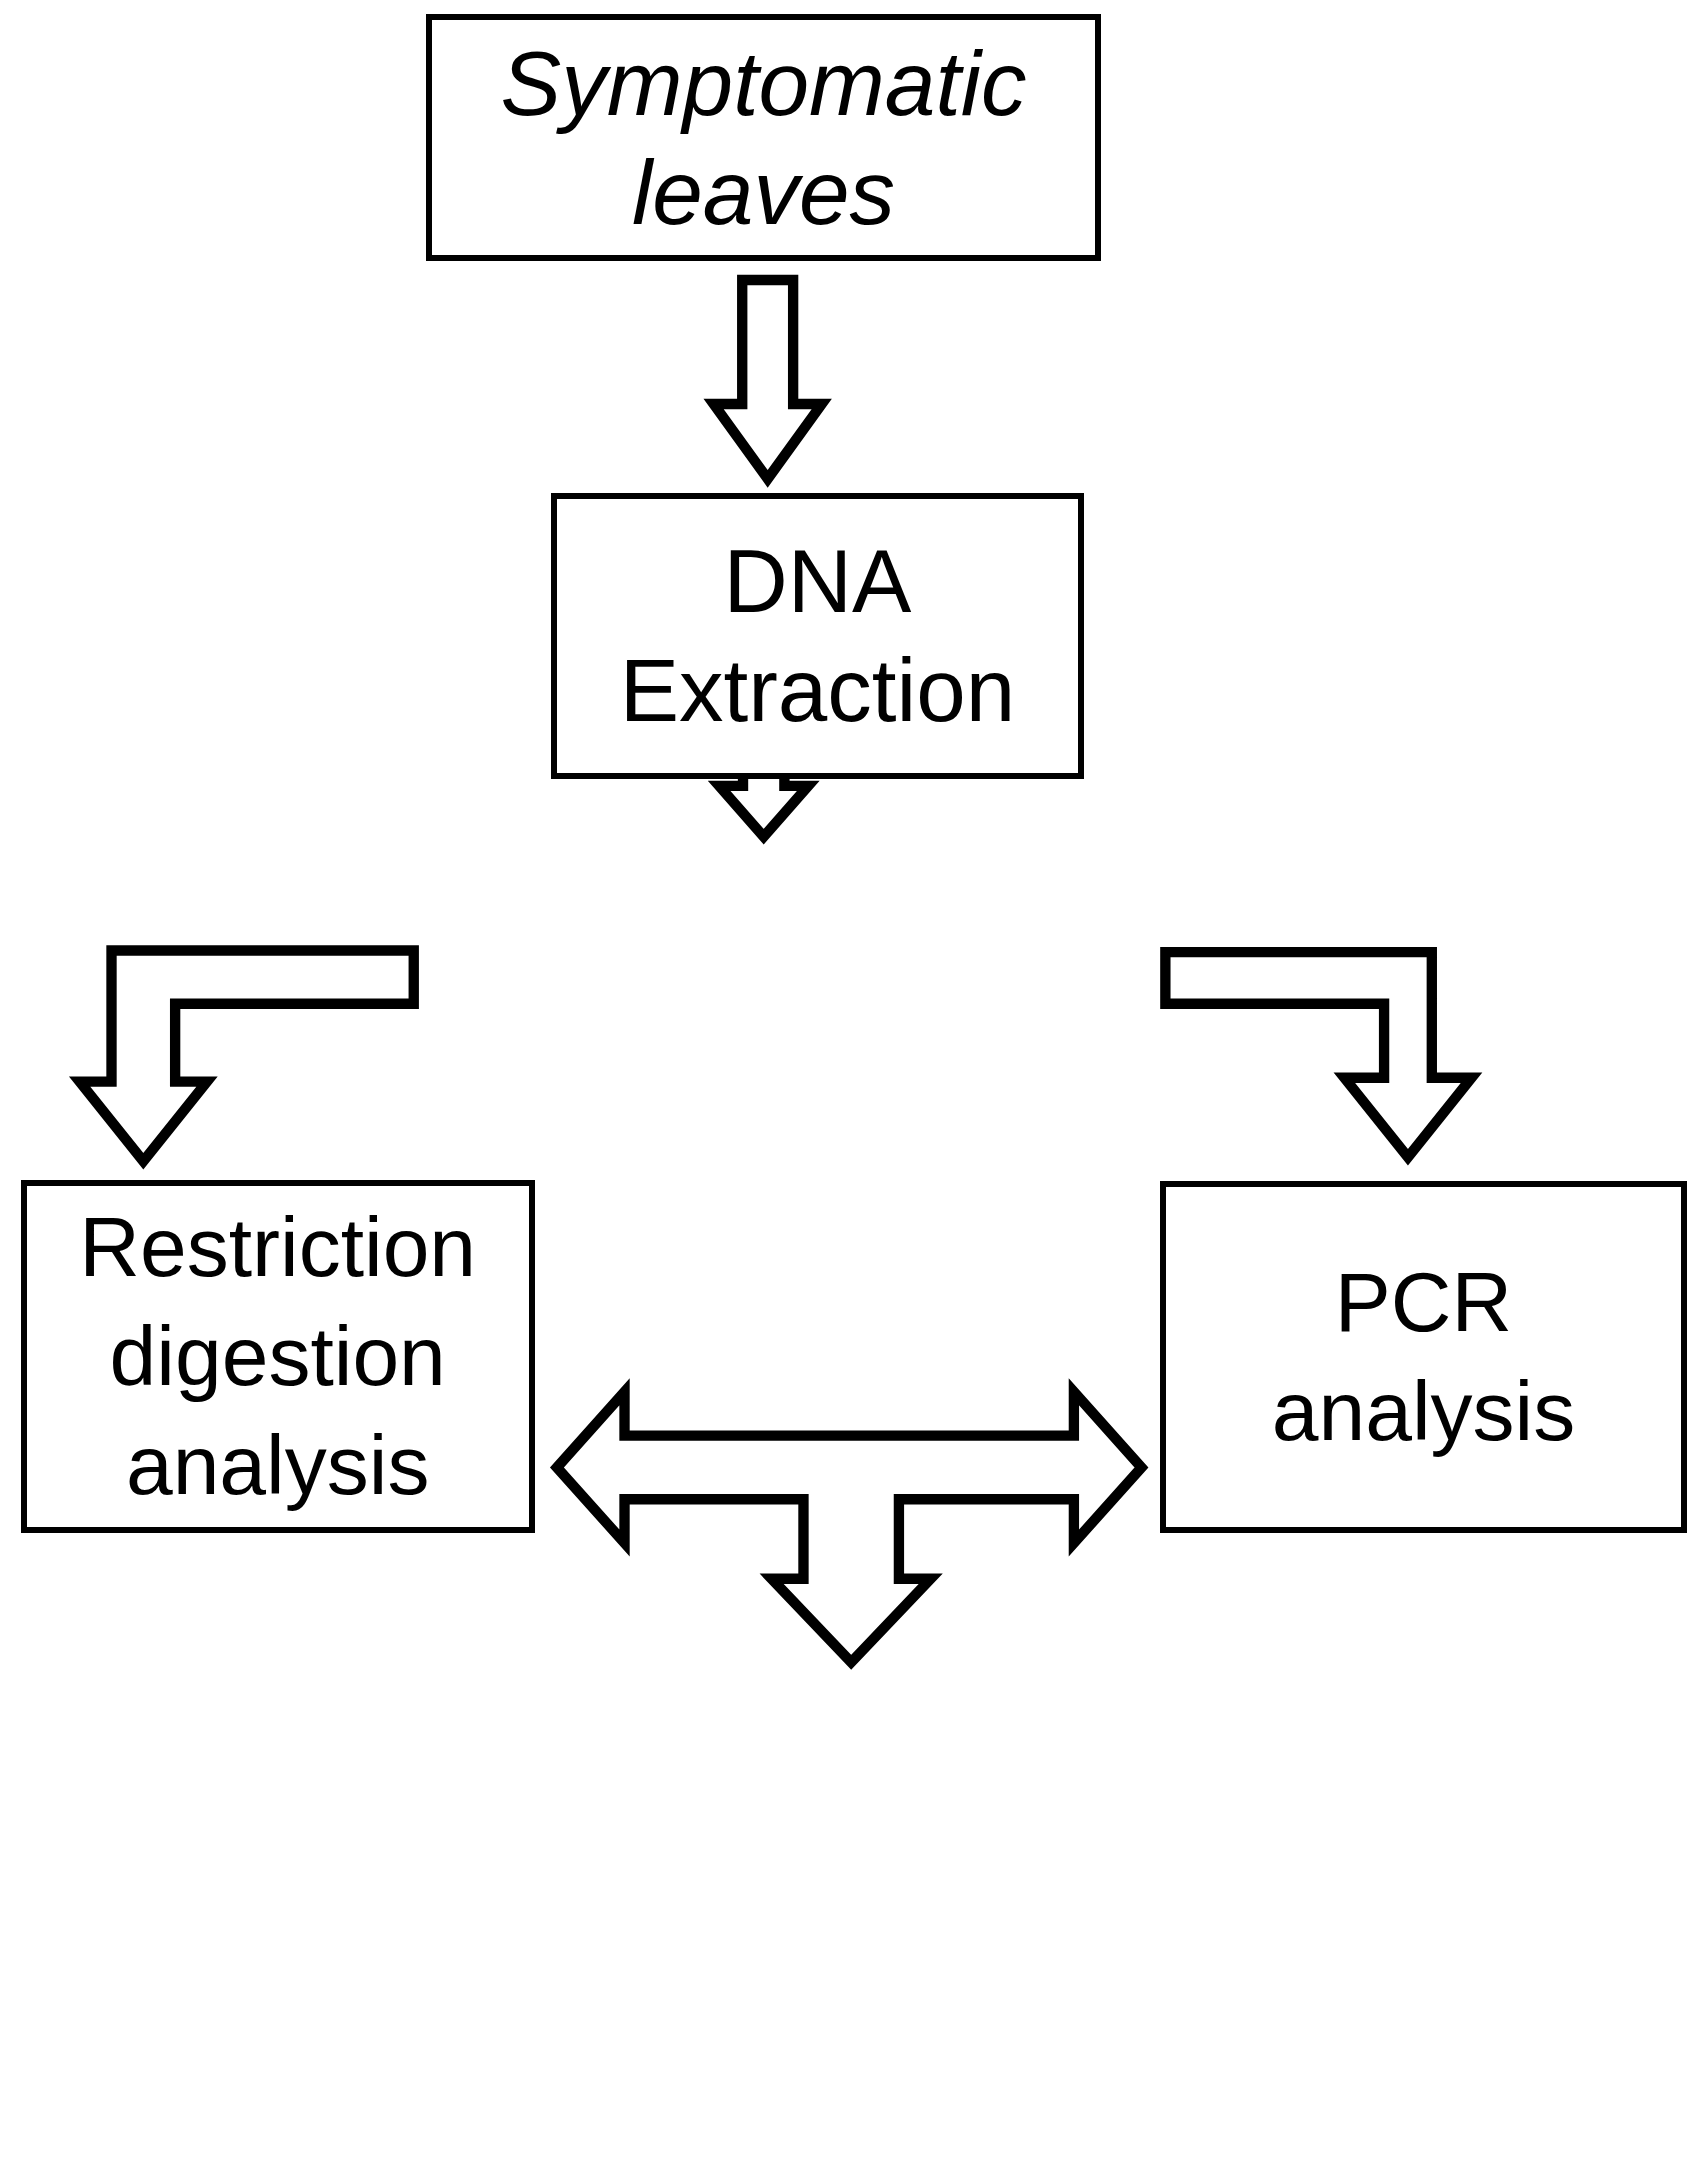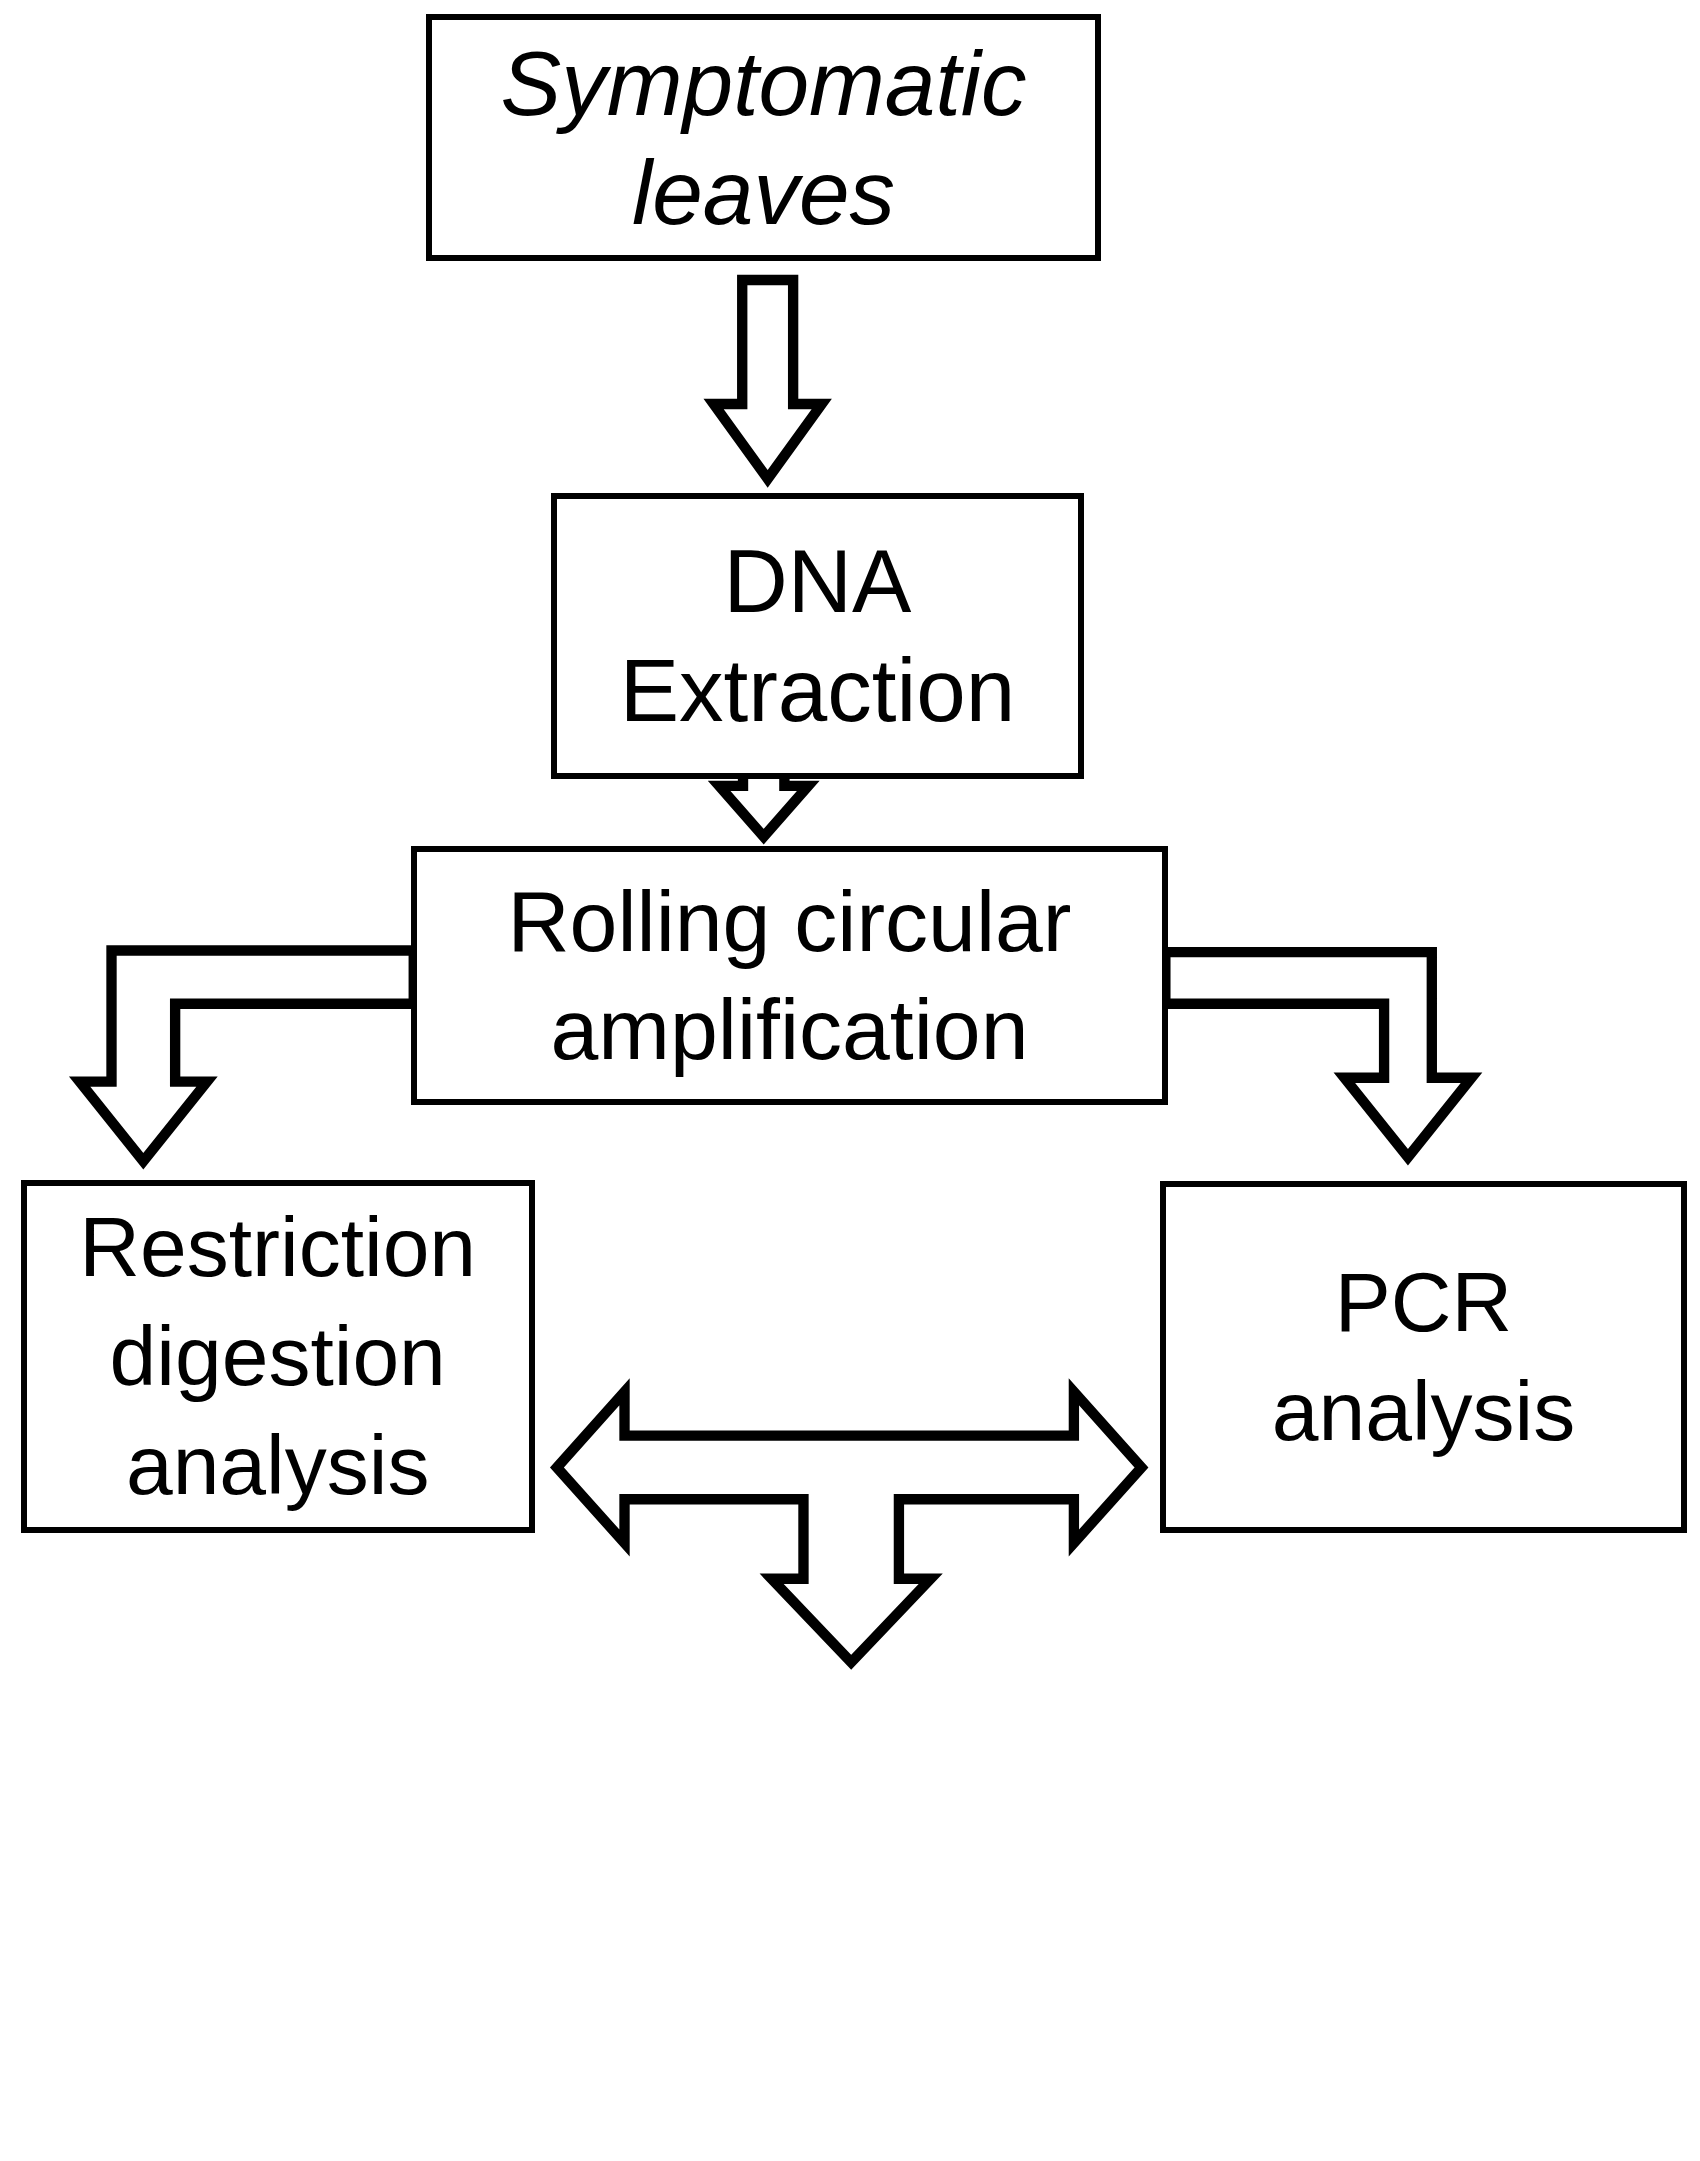--- a/index.html
+++ b/index.html
@@ -73,23 +73,20 @@
   </svg>
 
   <div class="flow-box" id="node-symptomatic">
     <div class="label">Symptomatic leaves</div>
   </div>
 
   <div class="flow-box" id="node-dna">
     <div class="label">DNA Extraction</div>
   </div>
 
-  <div class="flow-box" id="node-rolling">
-    <div class="label">Rolling circular amplification</div>
-  </div>
 
   <div class="flow-box" id="node-pcr">
     <div class="label">PCR analysis</div>
   </div>
 
   <div class="flow-box" id="node-restriction">
     <div class="label">Restriction digestion analysis</div>
   </div>
 
 

